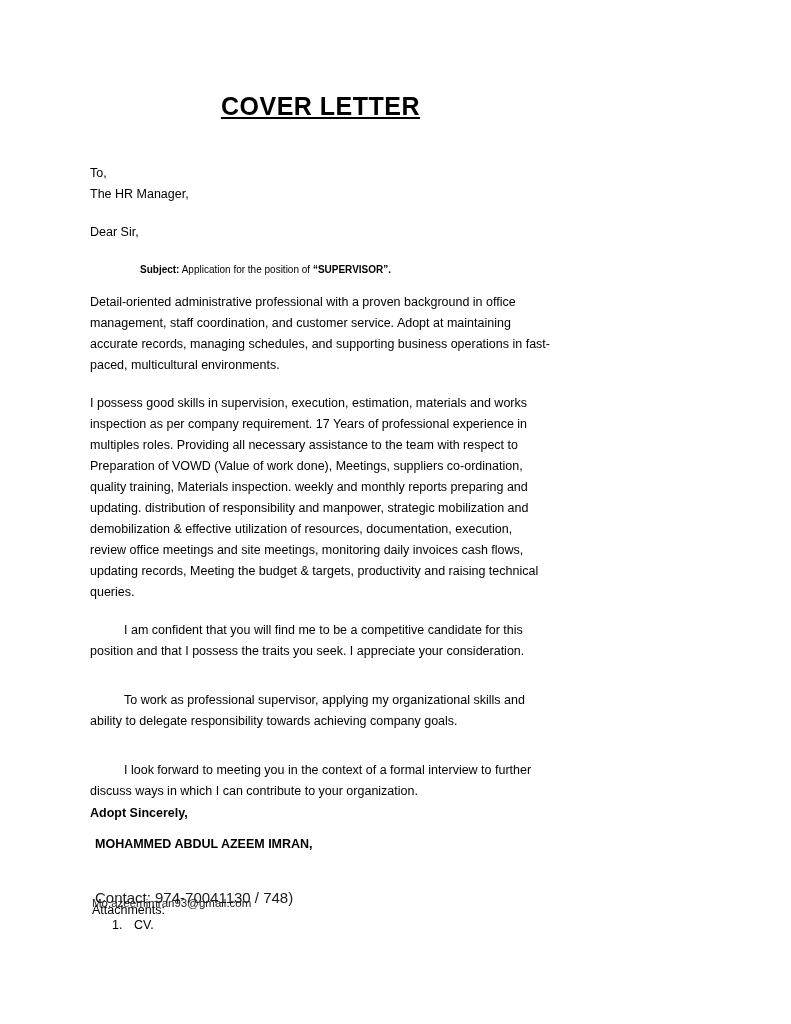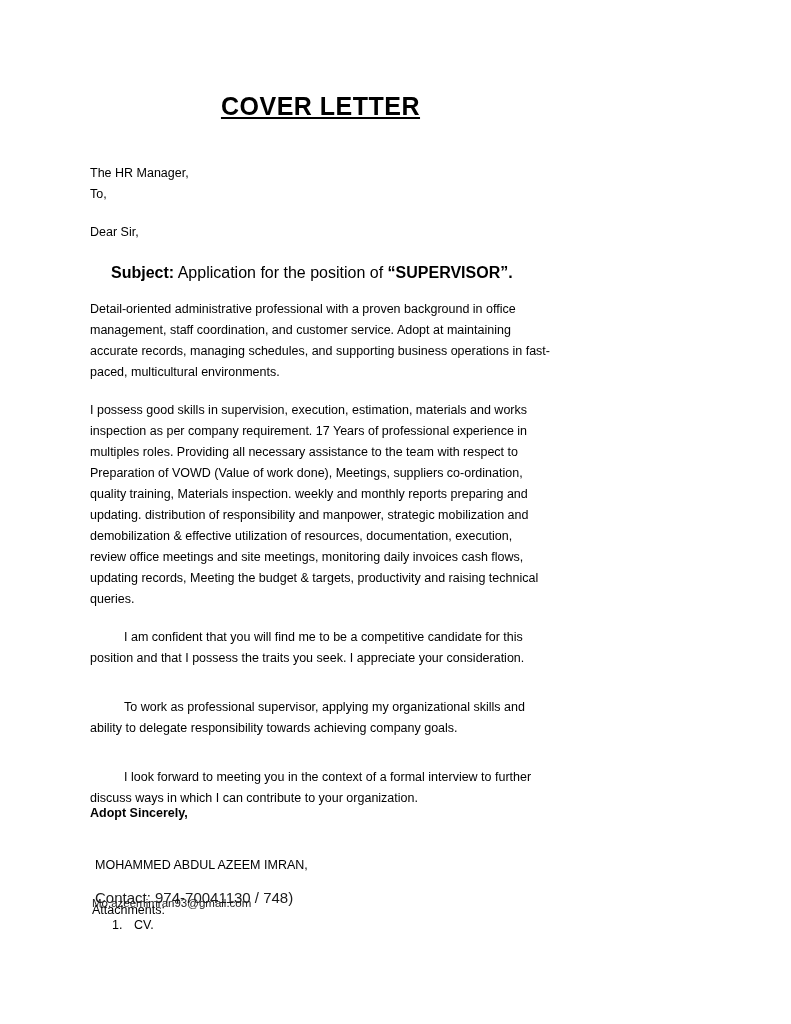--- a/index.html
+++ b/index.html
@@ -38,22 +38,22 @@
   }
   .addr-line {
     margin: 0;
   }
   .salutation {
     margin-top: 20px;
     font-size: 12.5px;
   }
   .subject-line {
     margin-top: 25px;
-    margin-left: 21px;
-    font-size: 16px;
+    margin-left: 50px;
+    font-size: 10px;
   }
   .subject-label {
     font-weight: bold;
   }
   .subject-position {
     font-weight: bold;
   }
   .para {
     margin-top: 17px;
     font-size: 12.5px;
@@ -69,23 +69,23 @@
   .closing {
     position: absolute;
     left: 90px;
     top: 806px;
     font-size: 12.5px;
     font-weight: bold;
   }
   .signer {
     position: absolute;
     left: 95px;
-    top: 858px;
+    top: 837px;
     font-size: 12.5px;
-    font-weight: normal;
+    font-weight: bold;
     text-align: right;
   }
   .contact {
     position: absolute;
     left: 95px;
     top: 890px;
     font-size: 15px;
     line-height: 15px;
     color: #1a1a1a;
   }
@@ -121,22 +121,22 @@
   }
 </style>
 </head>
 <body>
 
 <div class="page">
 
   <h1 class="doc-title">COVER LETTER</h1>
 
   <div class="addr-block">
+    <p class="addr-line">To,</p>
     <p class="addr-line">The HR Manager,</p>
-    <p class="addr-line">To,</p>
   </div>
 
   <div class="salutation">Dear Sir,</div>
 
   <div class="subject-line">
     <span class="subject-label">Subject:</span>
     <span>Application for the position of</span>
     <span class="subject-position">“SUPERVISOR”.</span>
   </div>
 

